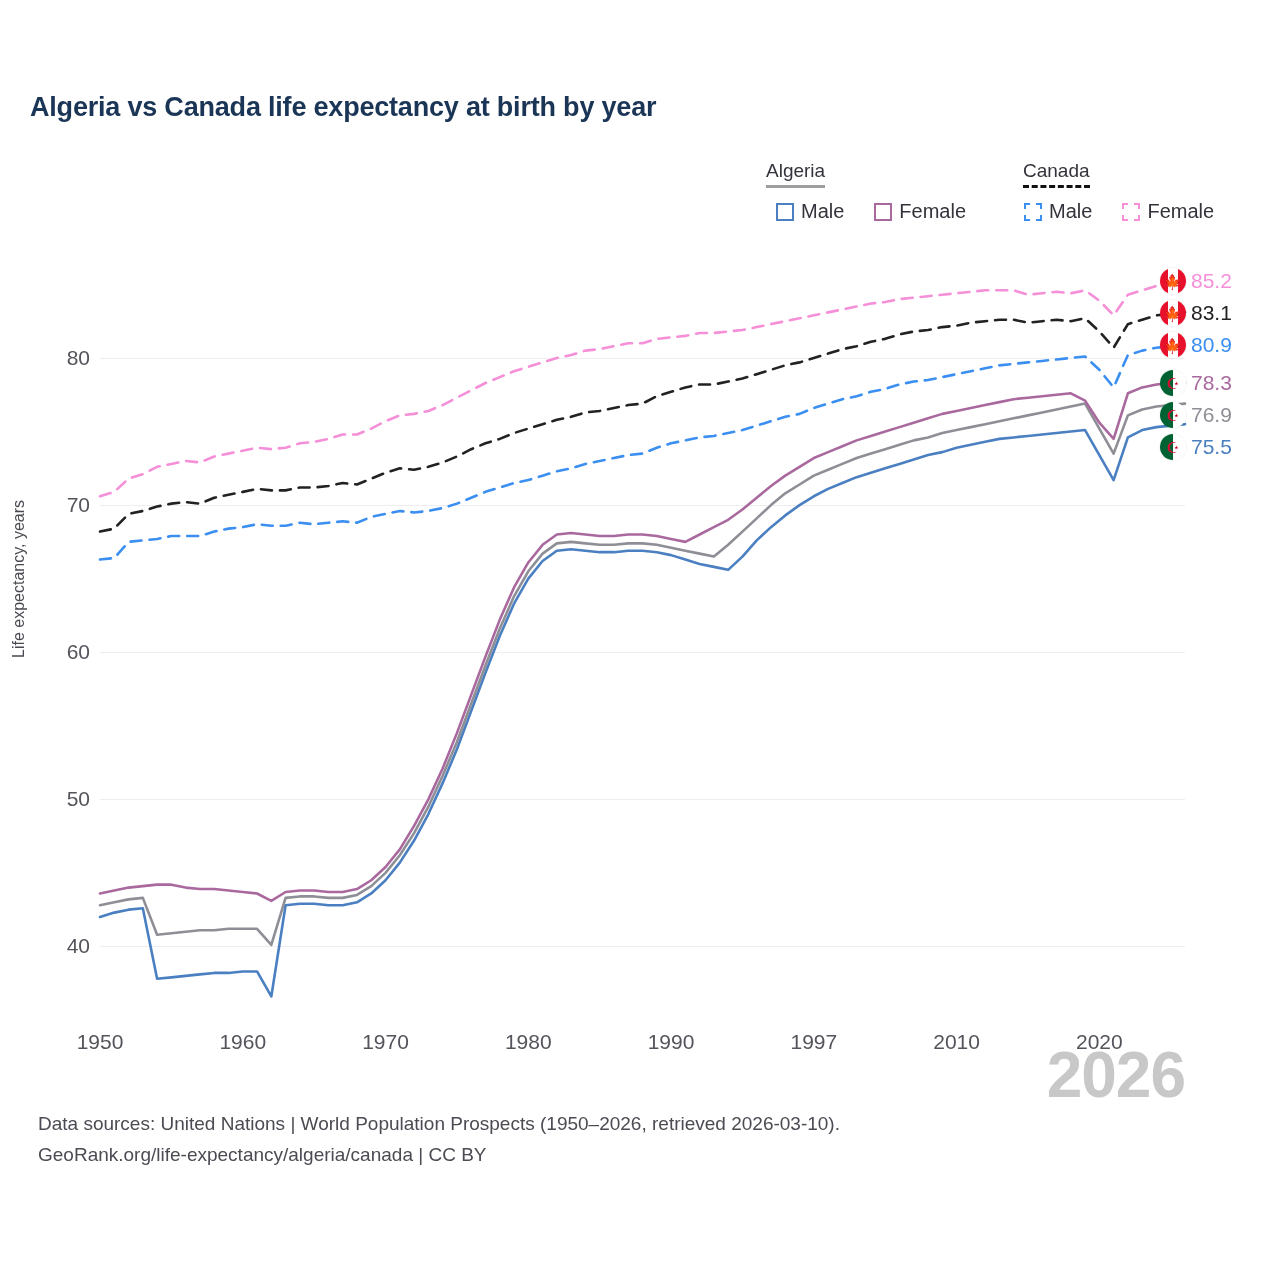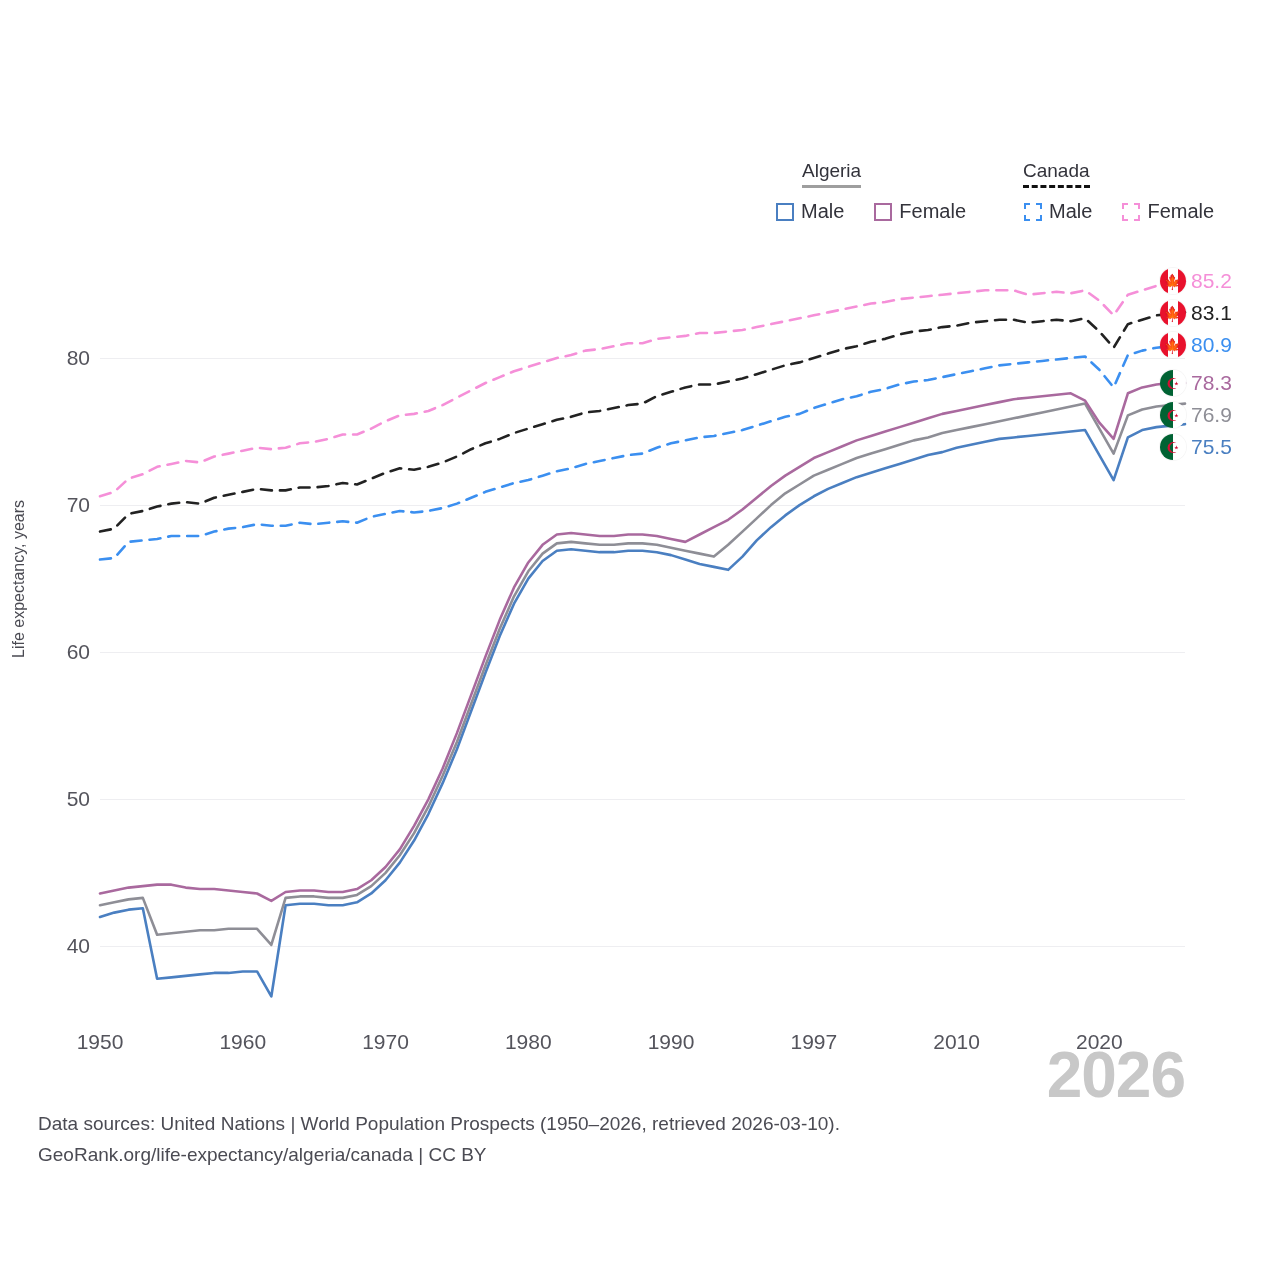--- a/index.html
+++ b/index.html
@@ -40,21 +40,20 @@
   .legend-group-title {
     position: absolute;
     font-size: 19px;
     color: #33333b;
     padding-bottom: 3px;
   }
   .legend-group-title.alg {
     left: 6px;
     top: 0px;
     border-bottom: 3px solid #9e9e9e;
-    margin-left: 36px;
   }
   .legend-group-title.can {
     left: 263px;
     top: 0px;
     border-bottom: 3px dashed #111111;
   }
   .legend-row {
     position: absolute;
     top: 40px;
     left: 0;
@@ -190,20 +189,21 @@
     color: #4b4b53;
     line-height: 1.65;
   }
   svg.lines { position: absolute; left: 0; top: 0; overflow: visible; }
 </style>
 </head>
 <body>
 
 <div id="page">
 
+  <div class="chart-title">Algeria vs Canada life expectancy at birth by year</div>
 
   <div class="legend">
     <div class="legend-group-title alg">Algeria</div>
     <div class="legend-group-title can">Canada</div>
 
     <div class="legend-row">
       <div class="legend-item">
         <span class="legend-swatch sw-alg-male"></span>
         <span>Male</span>
       </div>

